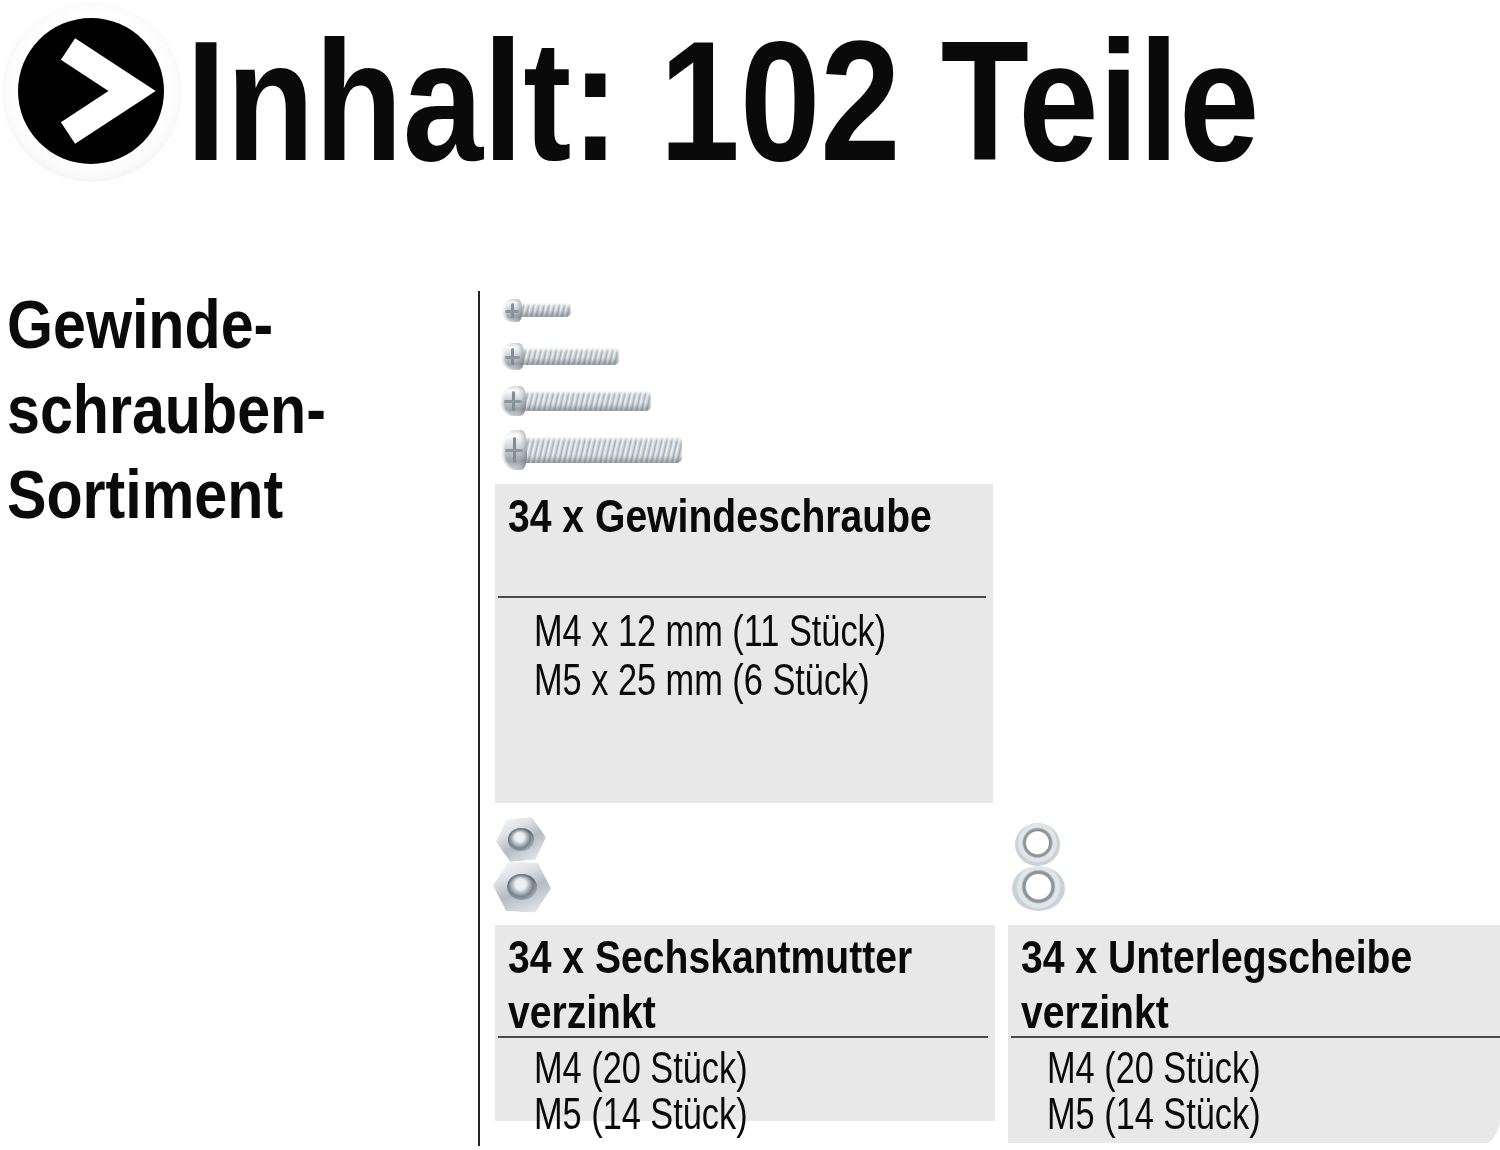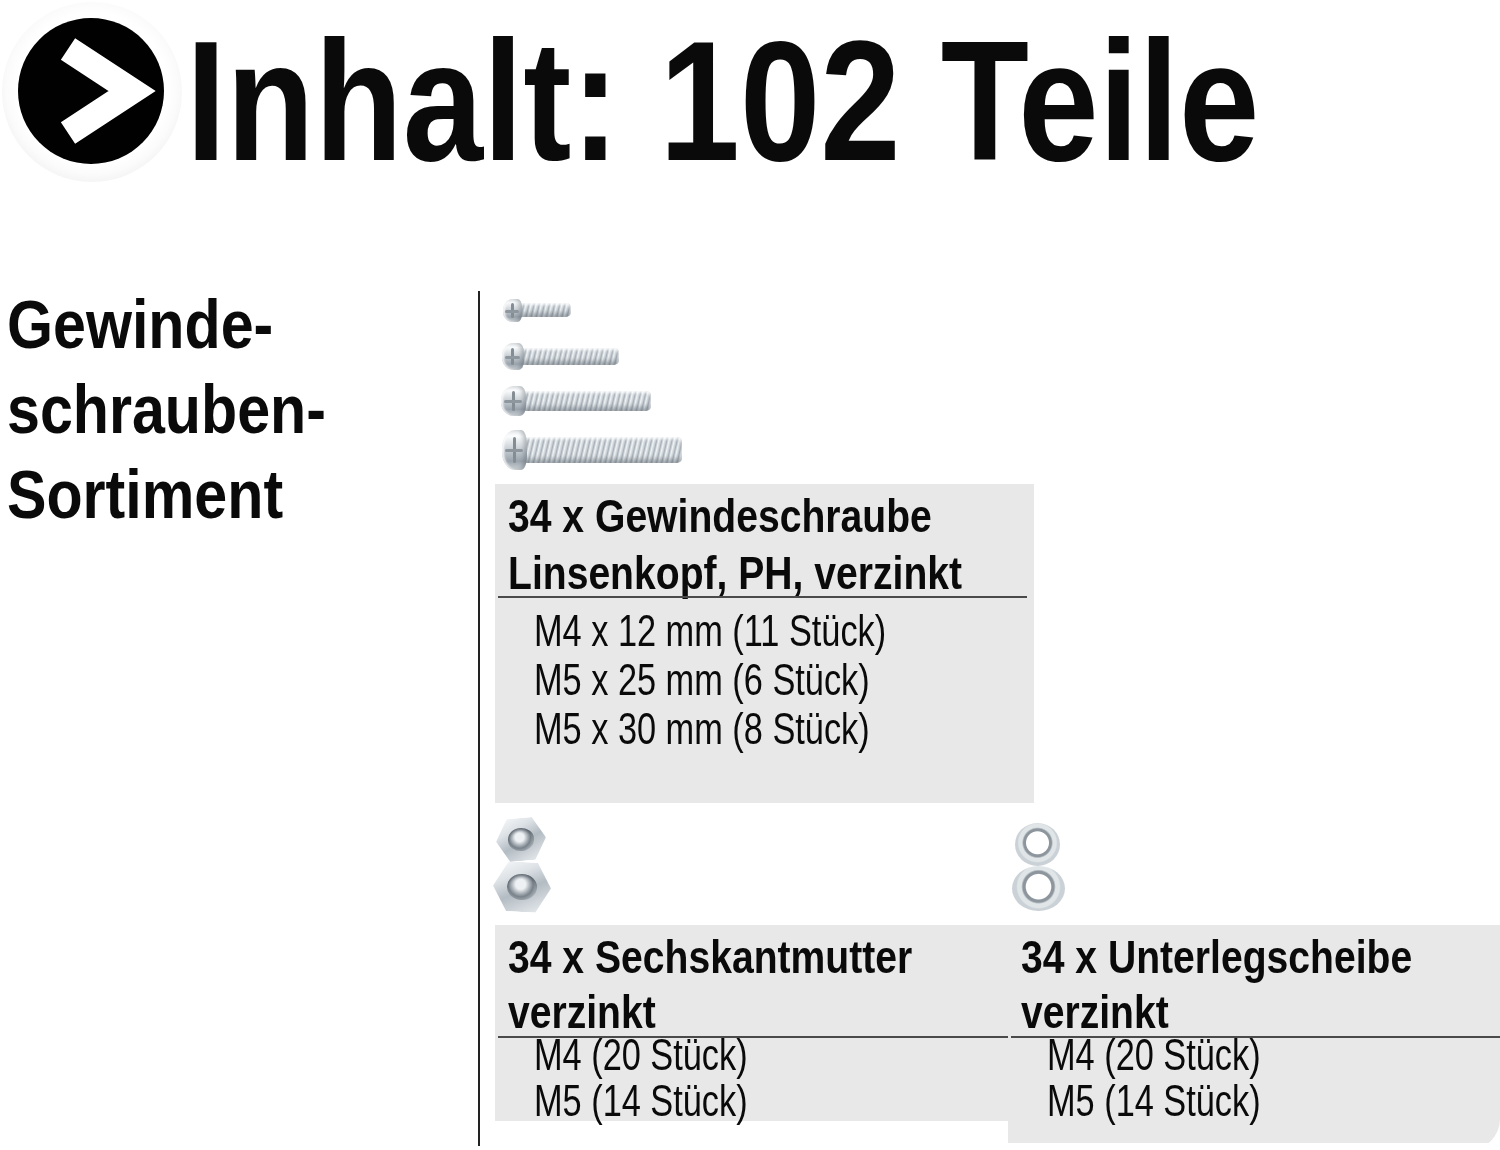--- a/index.html
+++ b/index.html
@@ -24,33 +24,33 @@
   }
   .page-title .cx { display:inline-block; transform:scaleX(0.85); transform-origin:0 0; }
   
   .side-heading {
     position:absolute; left:7px; top:282px; font-size:68px; line-height:85px;
     font-weight:bold; transform:scaleX(0.87); transform-origin:0 0; white-space:nowrap;
   }
   
   .v-divider { position:absolute; left:478px; top:291px; width:2px; height:855px; background:#222; }
   
-  .panel { position:absolute; background:#e8e8e8;padding-left:41px; }
+  .panel { position:absolute; background:#e8e8e8; }
   .panel-title {
     position:absolute; left:13px; font-size:46px; font-weight:bold; white-space:nowrap;
   }
   .panel-title div, .panel-items div { white-space:nowrap; }
   .panel-title .cx { display:inline-block; transform:scaleX(0.85); transform-origin:left center; }
   .panel-rule { position:absolute; left:3px; right:7px; height:2px; background:#4a4a4a; }
   .panel-items { position:absolute; left:13px; font-size:44px;margin-left:26px; }
   .panel-items .cx { display:inline-block; transform:scaleX(0.78); transform-origin:left center; }
   .t-lh57 { top:4px; line-height:57px; }
   .t-lh55 { top:5px; line-height:55px; }
   .i-lh49 { top:122px; line-height:49px; }
-  .i-lh46 { top:107px; line-height:46px; }
+  .i-lh46 { top:120px; line-height:46px; }
   
   .screw-head {
     position:absolute;
     background: linear-gradient(180deg,#eef1f3 0%, #fafcfd 16%, #c5ccd2 50%, #9aa3ac 78%, #d2d8dc 100%);
     border-radius: 52% 24% 24% 52% / 46% 34% 34% 46%;
     box-shadow: inset -3px 0 4px rgba(70,78,86,0.35), inset 2px 0 2px rgba(255,255,255,0.85);
   }
   .ph-v { position:absolute; left:42%; top:18%; width:3px; height:64%; background:#848c94; border-radius:2px; }
   .ph-h { position:absolute; left:12%; top:48%; width:70%; height:3px; background:#8e969e; border-radius:2px; }
   .screw-shaft {
@@ -124,27 +124,25 @@
     <div class="screw-shaft" style="left:524px; top:437px; width:158px; height:26px;"></div>
     <div class="screw-head" style="left:502px; top:430px; width:25px; height:40px;">
       <div class="ph-v"></div>
       <div class="ph-h"></div>
     </div>
   </div>
 
   <div class="panel" style="left:495px; top:484px; width:498px; height:319px;">
     <div class="panel-title t-lh57">
       <div><span class="cx">34 x Gewindeschraube</span></div>
-      <div><span class="cx">Linsenkopf, PH, verzinkt</span></div>
     </div>
     <div class="panel-rule" style="top:112px;"></div>
     <div class="panel-items i-lh49">
       <div><span class="cx">M4 x 12 mm (11 Stück)</span></div>
       <div><span class="cx">M5 x 25 mm (6 Stück)</span></div>
-      <div><span class="cx">M5 x 30 mm (8 Stück)</span></div>
     </div>
   </div>
 
   <div class="nut" style="left:496px; top:818px; width:50px; height:43px; transform:rotate(-5deg);">
     <div class="nut-hole"></div>
   </div>
   <div class="nut" style="left:493px; top:862px; width:58px; height:50px; transform:rotate(3deg);">
     <div class="nut-hole"></div>
   </div>
 

